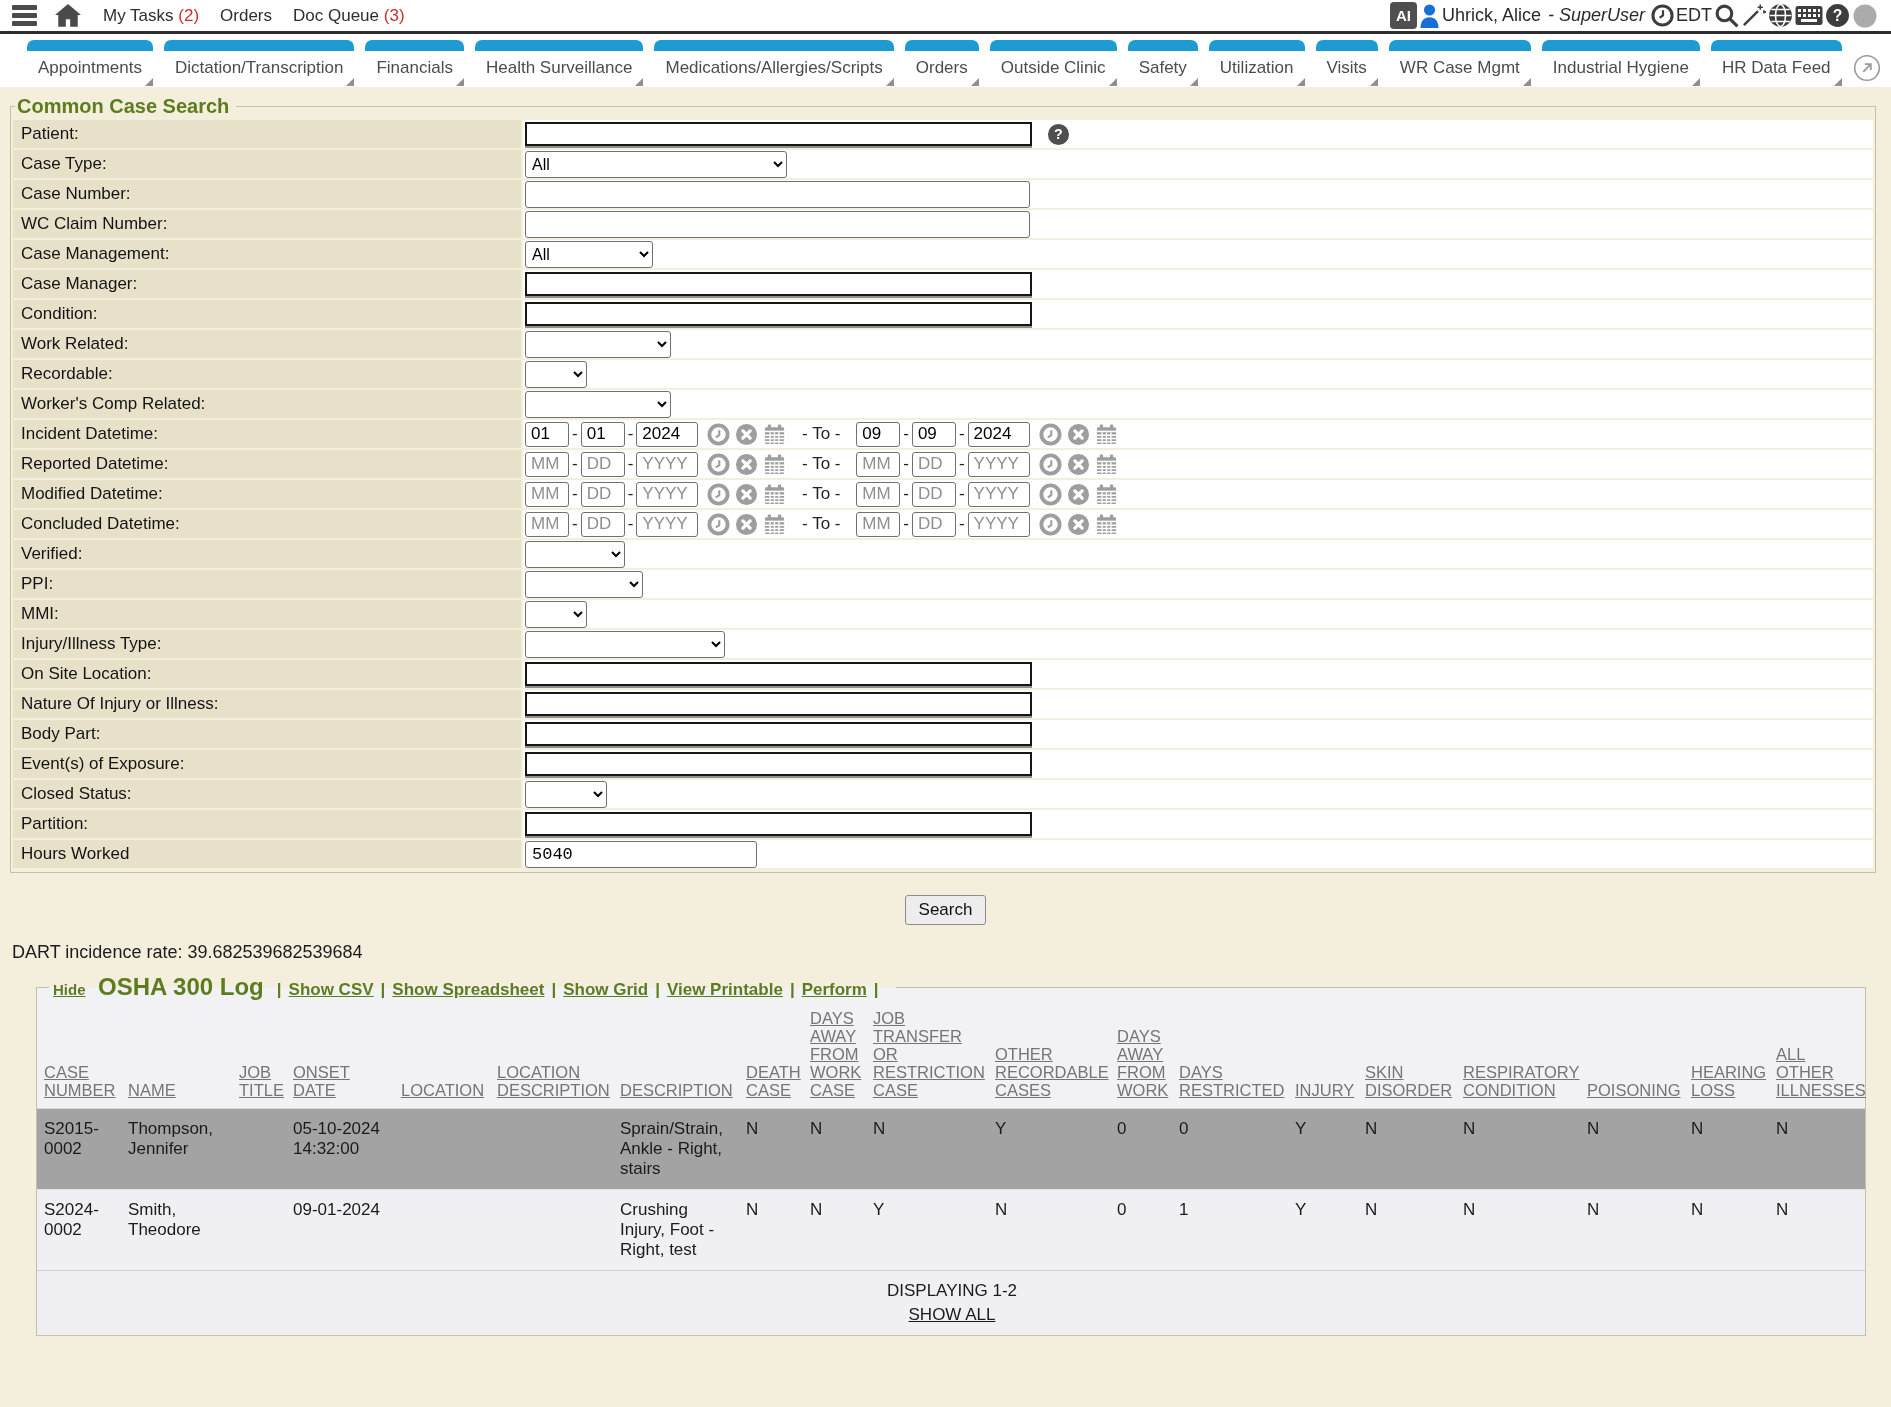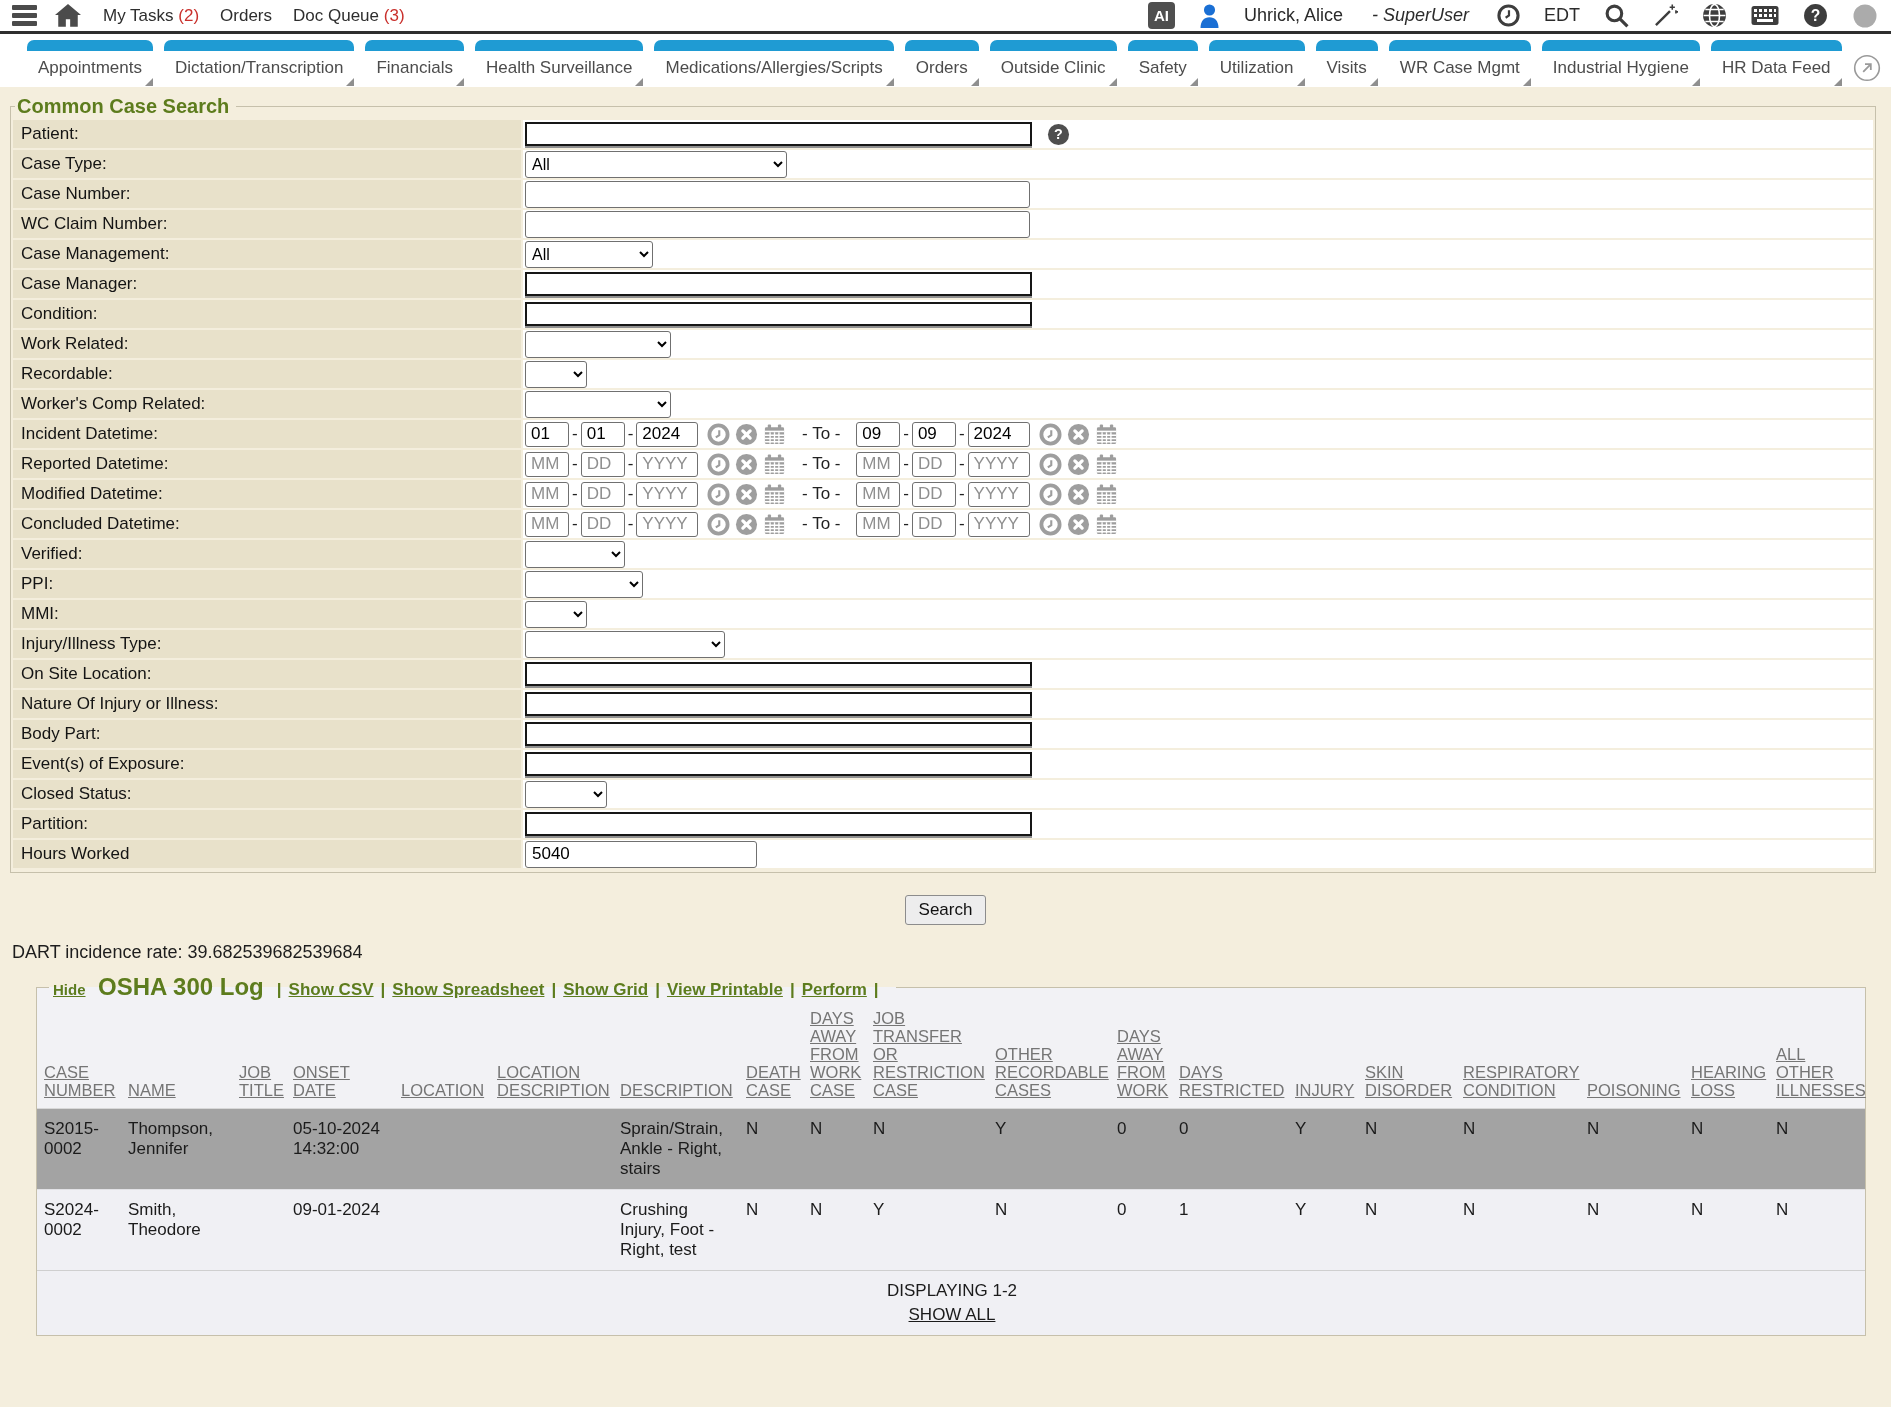--- a/index.html
+++ b/index.html
@@ -13,21 +13,21 @@
   
   .topbar {
     height:34px; background:#fff; border-bottom:3px solid #2f2f2f;
     display:flex; align-items:center; padding-left:12px;
   }
   .burger { display:flex; flex-direction:column; gap:3.5px; margin-right:18px; cursor:pointer; }
   .burger i { display:block; width:25px; height:4.5px; background:#4b4b4b; border-radius:1px; }
   .home-ic { margin-right:22px; display:flex; align-items:center; cursor:pointer; }
   .top-link { font-size:17px; color:#2e2e2e; text-decoration:none; margin-right:21px; cursor:pointer; }
   .cnt { color:#c9302c; }
-  .top-right { margin-left:auto; display:flex; align-items:center; gap:24px; padding-right:13px; }
+  .top-right { margin-left:auto; display:flex; align-items:center; gap:2px; padding-right:13px; }
   .ai-badge { width:27px; height:27px; background:#4f4f4f; border-radius:4px; color:#fff;
     font-weight:bold; font-size:15px; display:flex; align-items:center; justify-content:center; cursor:pointer; }
   .user-name { font-size:18px; color:#2b2b2b; }
   .user-role { font-size:18px; color:#2b2b2b; font-style:italic; margin-left:5px; margin-right:4px; }
   .tbicon { display:flex; align-items:center; cursor:pointer; }
   
   .tabbar { background:#fff; height:53px; padding:6px 0 0 27px; display:flex;
     align-items:flex-start; gap:11px; overflow:hidden; white-space:nowrap; }
   .tab { flex:0 0 auto; position:relative; cursor:pointer; }
   .tab-cap { height:11px; background:#1f9bd3; border-radius:7px 7px 0 0; }
@@ -40,21 +40,21 @@
     margin:8px 15px 0 10px; padding:2px 2px 2px 2px; }
   legend.search-legend { color:#5d7c1d; font-size:20px; font-weight:bold;
     margin-left:2px; padding:0 7px 0 2px;margin-top:40px; }
   .form-row { display:flex; align-items:stretch; height:30px; border-bottom:2px solid #f4eedd; }
   .form-label { flex:0 0 510px; background:#e8e1ca; display:flex; align-items:center;
     padding-left:8px; font-size:17px; color:#141414; border-right:2px solid #f4eedd; }
   .form-field { flex:1; background:#fff; display:flex; align-items:center; padding-left:2px; }
   .inp-dark { height:24px; border:2px solid #161616; box-shadow:0 2px 0 #8f8f8f;
     padding:0 6px; font-size:17px; font-family:inherit; border-radius:0; }
   .inp-thin { height:27px; border:1px solid #707070; border-radius:3px;
-    padding:0 6px; font-size:17px; font-family:Liberation Sans, sans-serif; }
+    padding:0 6px; font-size:17px; font-family:Liberation Mono, monospace; }
   select.sel { height:27px; border:1px solid #707070; border-radius:3px; background:#fff;
     font-size:16px; font-family:inherit; padding:0 2px; }
   .inp-date { height:25px; border:1px solid #707070; border-radius:3px; padding:0 5px;
     font-size:17px; font-family:inherit; }
   .inp-date::placeholder { color:#8f8f8f; opacity:1; }
   .dategroup { display:flex; align-items:center; }
   .dash { margin:0 3px; color:#222; font-size:17px; }
   .dateicons { display:flex; align-items:center; gap:5px; margin-left:9px; }
   .dicon { display:flex; cursor:pointer; }
   .to-sep { margin:0 11px; font-size:17px; color:#222; white-space:pre; }

